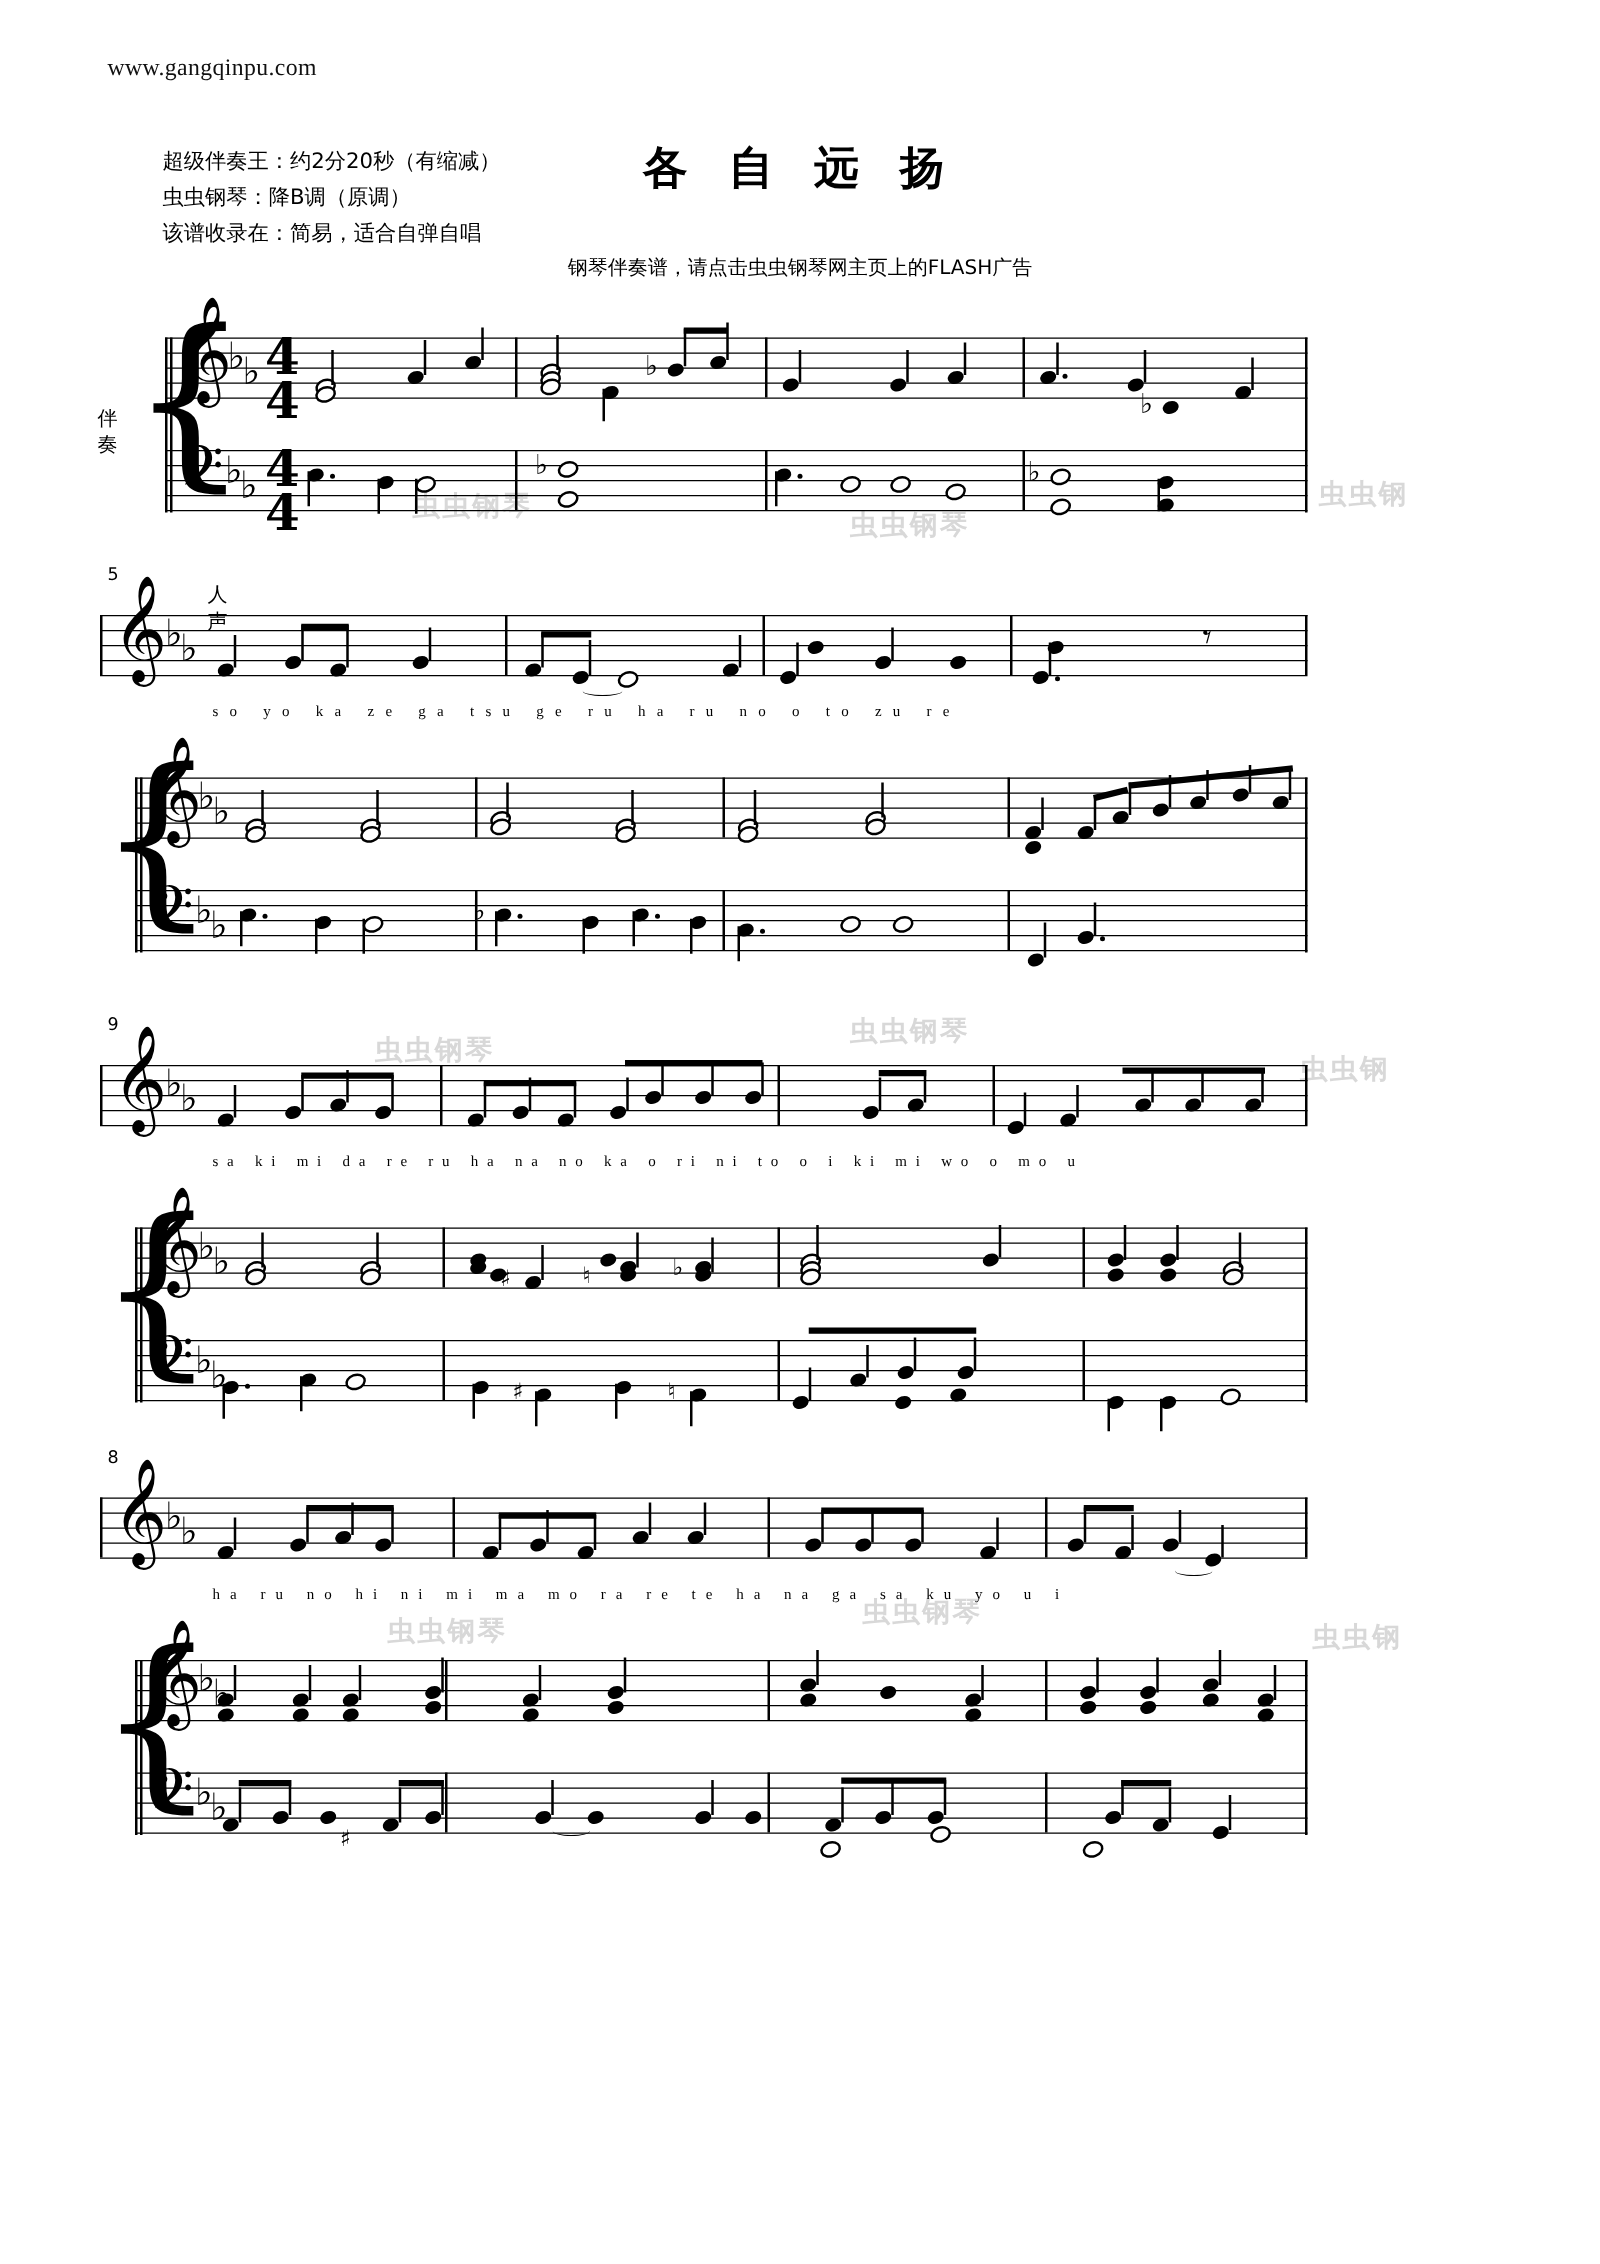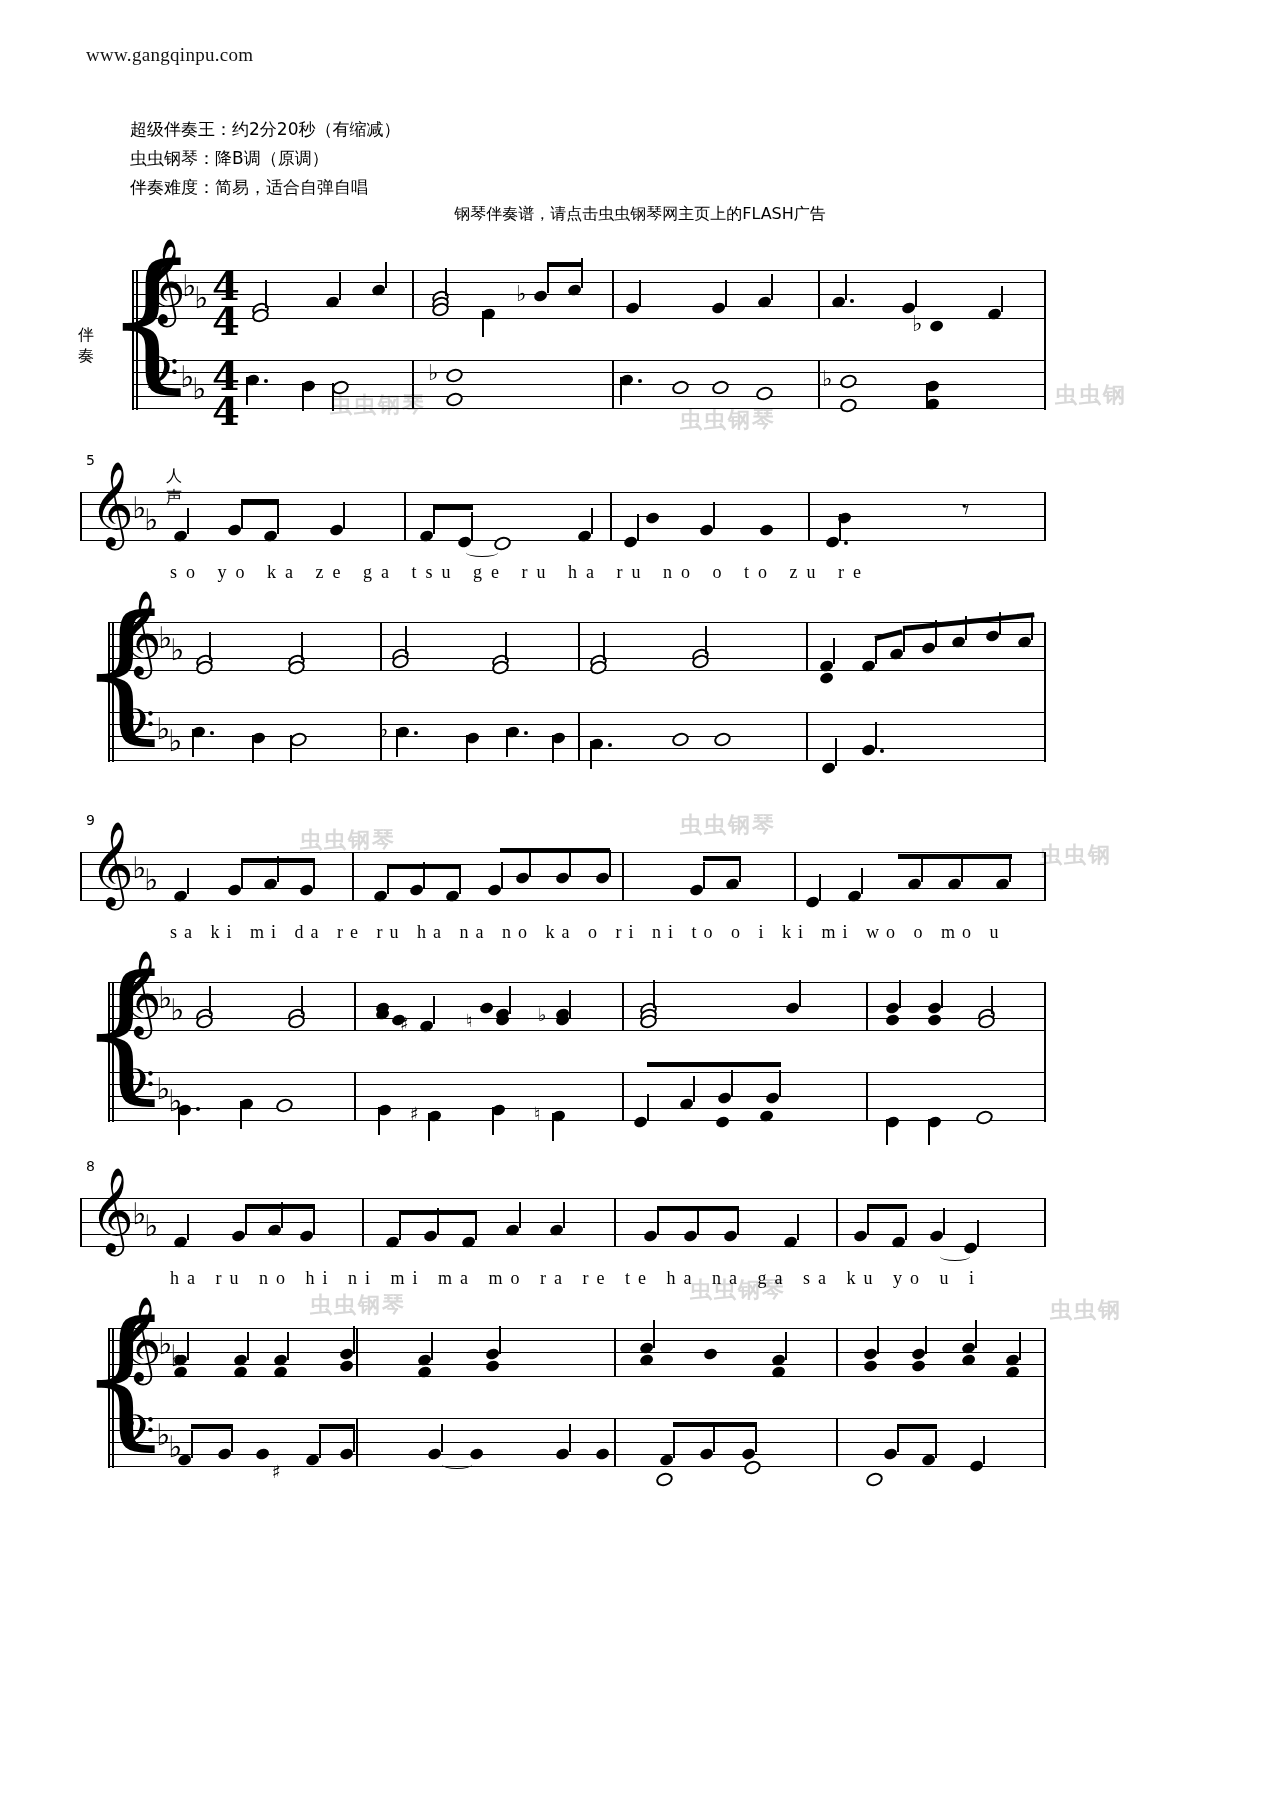--- a/index.html
+++ b/index.html
@@ -29,21 +29,21 @@
   .staff{position:absolute;left:0;}
   .staff .ln{position:absolute;left:0;height:1px;background:#000;}
   .barline{position:absolute;width:1.6px;background:#000;}
   .brace{position:absolute;font-size:150px;line-height:1;font-family:"DejaVu Serif",serif;}
   .measnum{position:absolute;font-size:14px;font-family:"DejaVu Sans",sans-serif;}
   .glyph{position:absolute;font-family:"DejaVu Sans",serif;line-height:1;}
   .clefG{font-size:74px;line-height:1;font-family:"DejaVu Sans",serif;}
   .clefF{font-size:54px;line-height:1;font-family:"DejaVu Sans",serif;}
   .ts{position:absolute;font-size:40px;font-weight:700;font-family:"DejaVu Serif",serif;line-height:.88;text-align:center;}
   .flat{position:absolute;font-size:30px;line-height:1;font-family:"DejaVu Sans",serif;}
-  .lyric{position:absolute;font-size:18px;font-family:"Liberation Serif",serif;white-space:nowrap;letter-spacing:.5px;}
+  .lyric{position:absolute;font-size:12px;font-family:"Liberation Serif",serif;white-space:nowrap;letter-spacing:.5px;}
   .label{position:absolute;font-size:16px;font-family:"DejaVu Sans",sans-serif;}
 
   
   .nh{position:absolute;width:13px;height:9.5px;background:#000;border-radius:50%;transform:rotate(-20deg);}
   .nh.open{background:#fff;border:2px solid #000;width:13px;height:9px;}
   .stem{position:absolute;width:1.7px;background:#000;}
   .beam{position:absolute;height:5px;background:#000;}
   .dot{position:absolute;width:4px;height:4px;border-radius:50%;background:#000;}
   .tie{position:absolute;border-bottom:1.6px solid #000;border-radius:50%;height:8px;width:26px;}
   .rest{position:absolute;font-size:28px;line-height:1;font-family:"DejaVu Sans",serif;}
@@ -52,23 +52,24 @@
 </head>
 <body>
 
 <div class="page">
 
   <div class="watermark-url">www.gangqinpu.com</div>
 
   <div class="hdr-left">
     <span class="row">超级伴奏王：约2分20秒（有缩减）</span>
     <span class="row">虫虫钢琴：降B调（原调）</span>
-    <span class="row">伴奏难度：简易，适合自弹自唱</span>
+    <span class="row">该谱收录在：简易，适合自弹自唱</span>
   </div>
 
+  <div class="title">各 自 远 扬</div>
 
 
   <div class="note-lines">
     <div class="l2">钢琴伴奏谱，请点击虫虫钢琴网主页上的FLASH广告</div>
   </div>
 
   <div class="wm" style="left:330px;top:390px;">虫虫钢琴</div>
   <div class="wm" style="left:680px;top:405px;">虫虫钢琴</div>
   <div class="wm" style="left:1055px;top:380px;">虫虫钢</div>
   <div class="wm" style="left:300px;top:825px;">虫虫钢琴</div>

